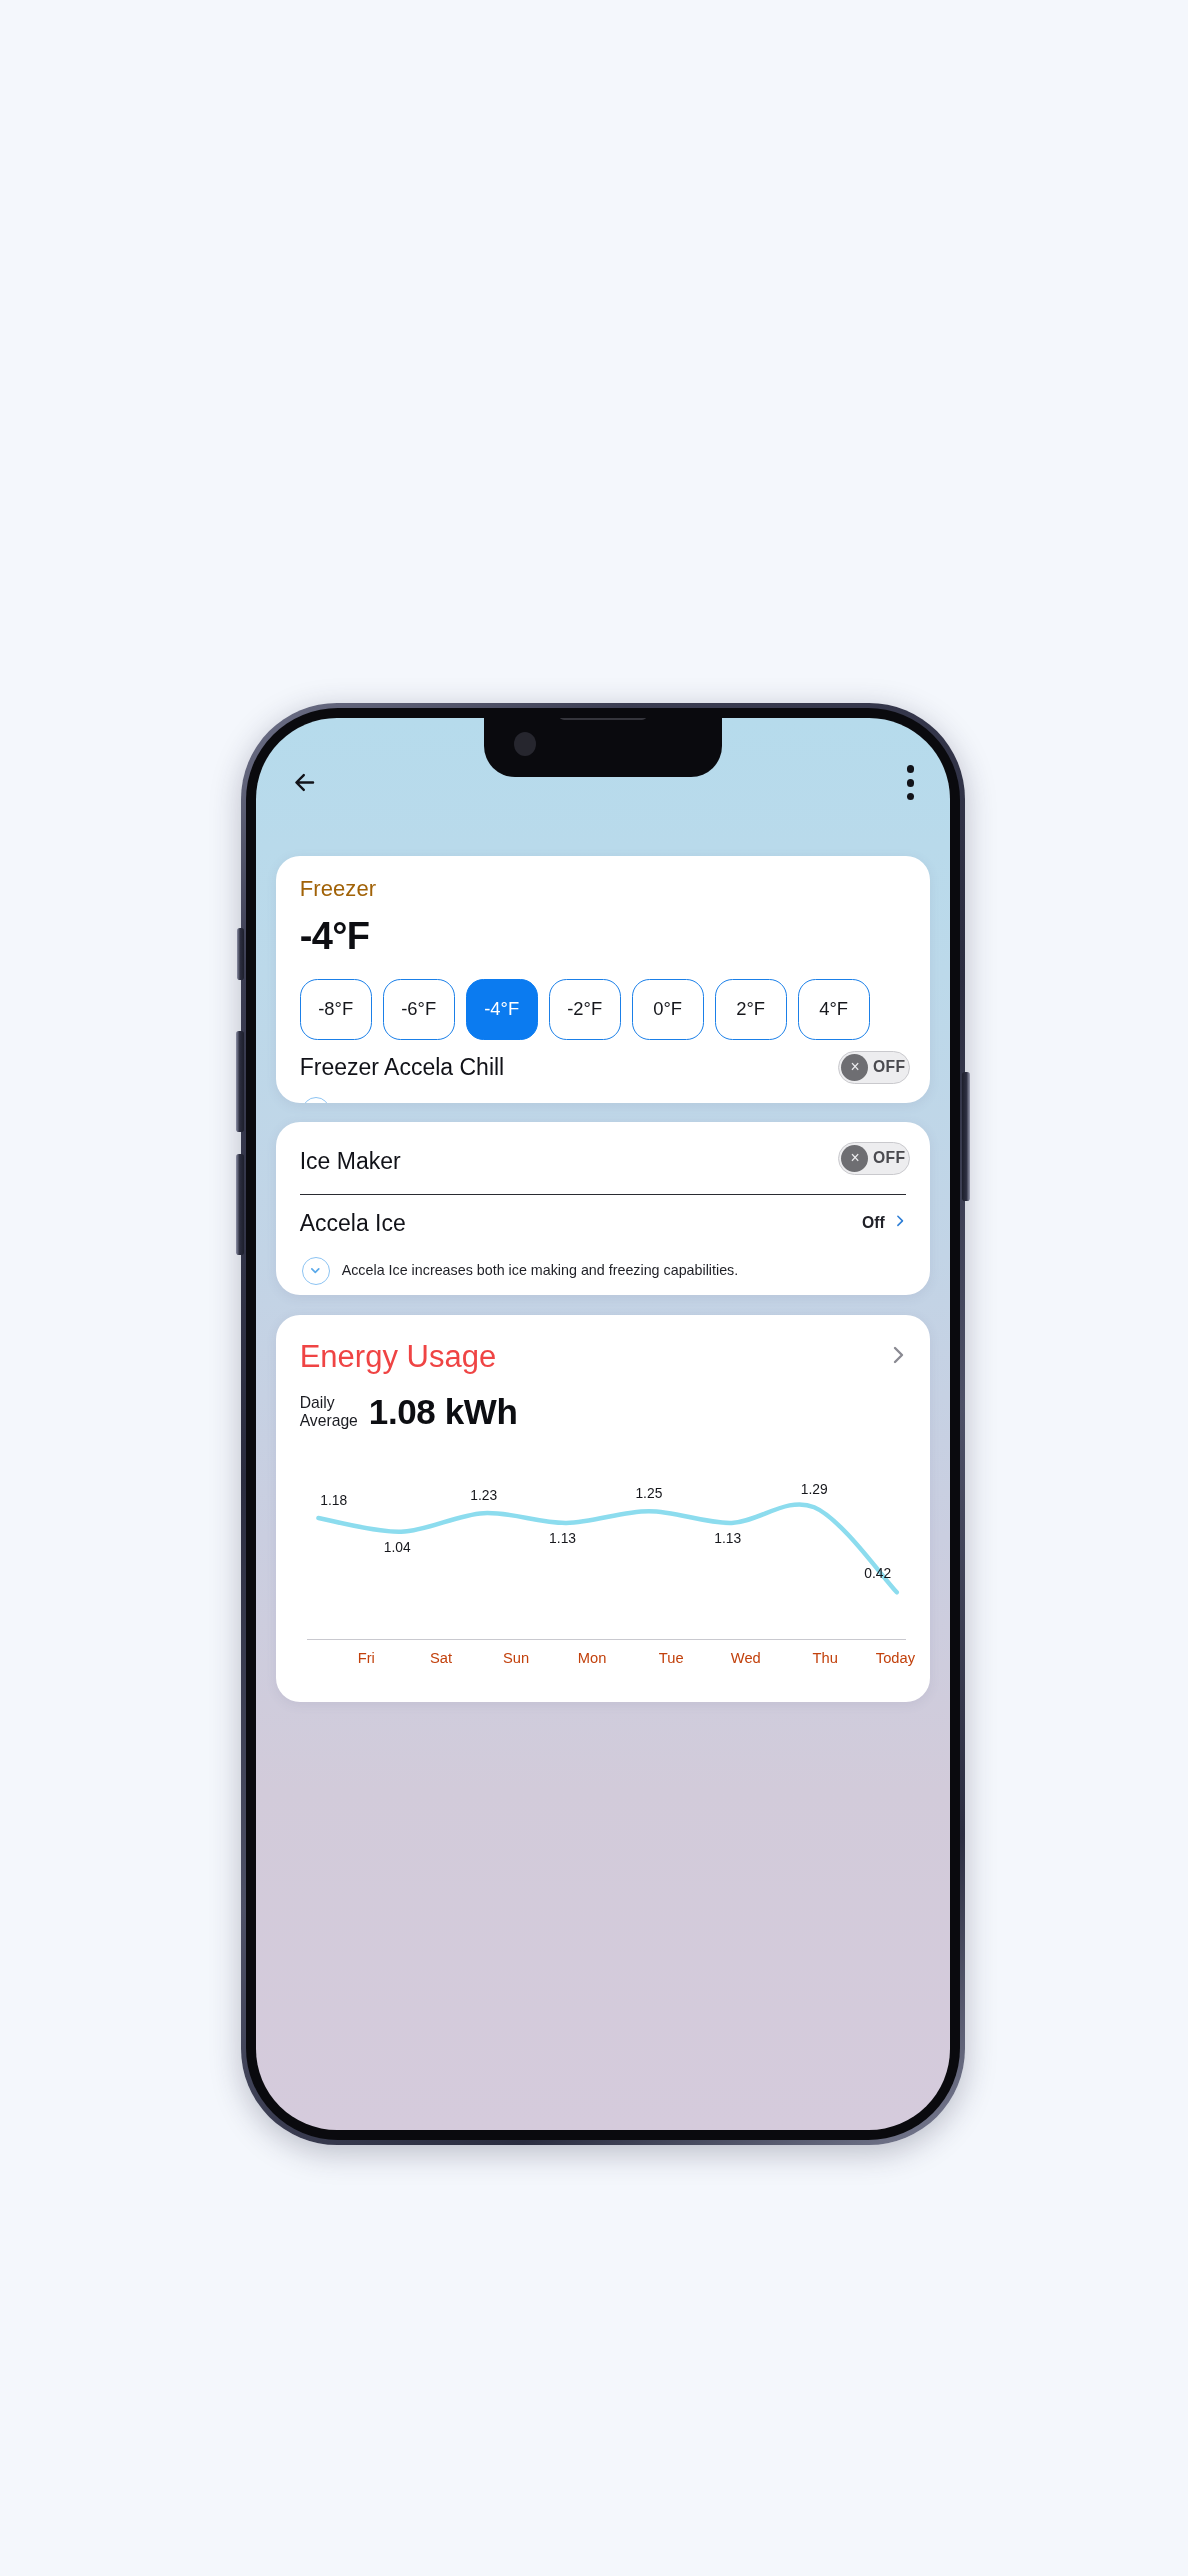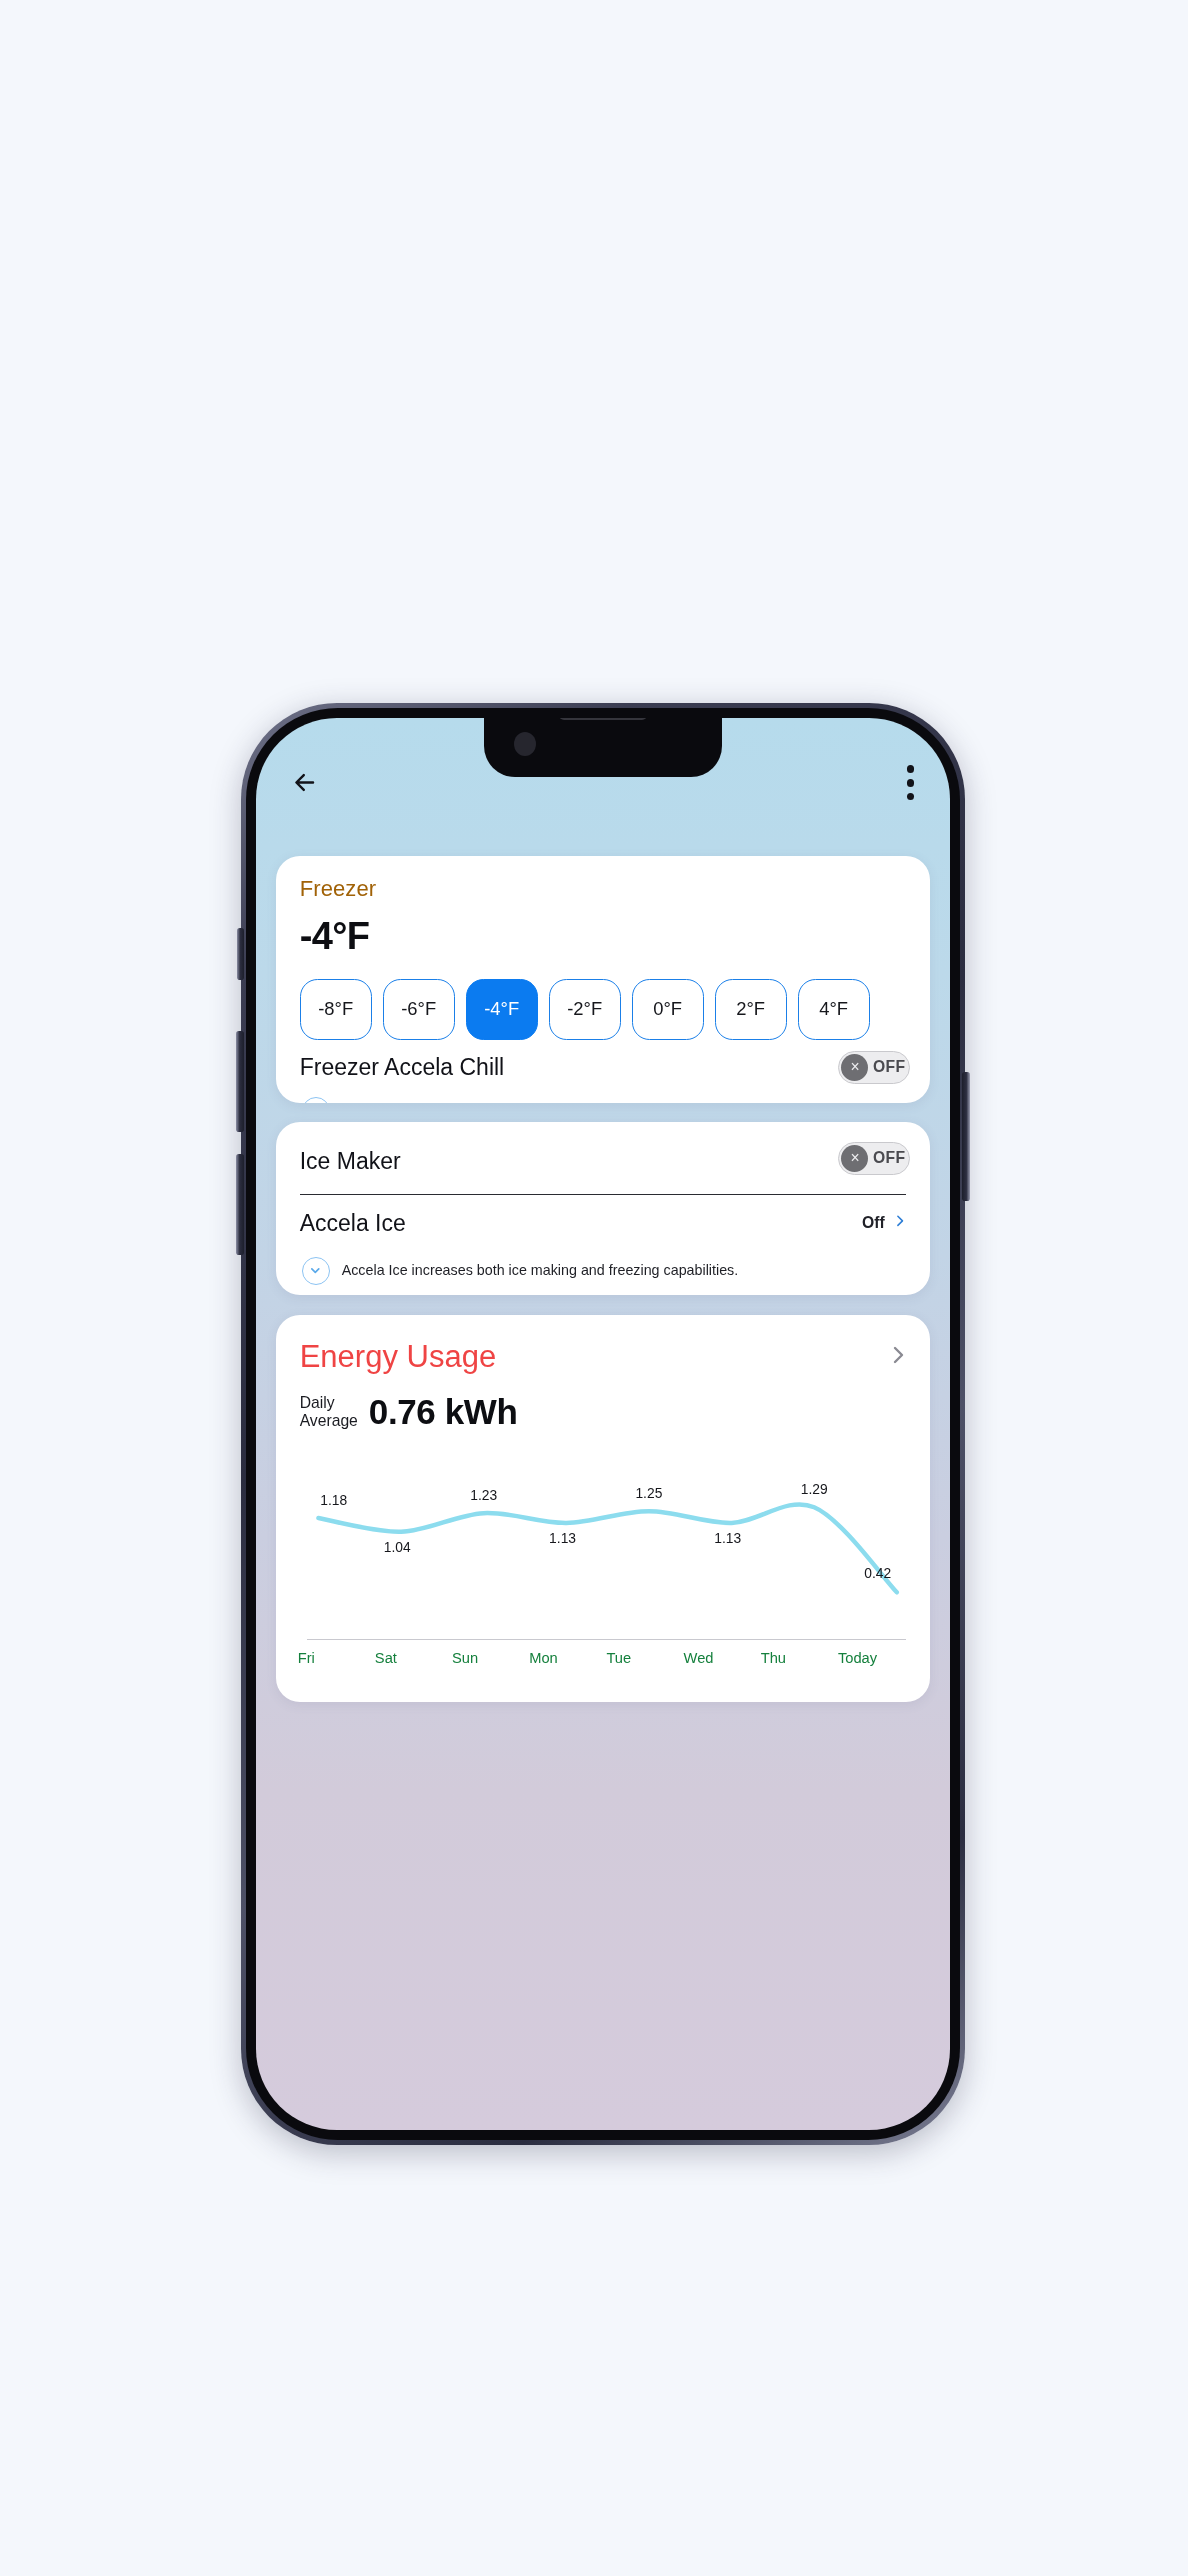--- a/index.html
+++ b/index.html
@@ -172,21 +172,21 @@
   .en-avg { position: absolute; left: 24px; top: 77px; display: flex; align-items: center; gap: 11px; }
   .en-avg .two { font-size: 15.7px; color: #1a1b21; line-height: 1.12; }
   .en-avg .big { font-size: 35px; font-weight: 700; color: #0d0e12; letter-spacing: -0.4px; }
 
   .chartbox { position: absolute; left: 11px; right: 9.2px; top: 138px; height: 184px; }
   .chartbox svg { width: 100%; height: 100%; display: block; overflow: visible; }
   .dlabel { font-size: 15px; fill: #16171c; font-family: "Liberation Sans", sans-serif; }
 
   .axis-rule { position: absolute; left: 31px; right: 24px; top: 324px; height: 1.3px; background: #c9c9cf; }
   .xlabels { position: absolute; left: 22px; right: 14.7px; top: 335px; display: flex; }
-  .xlabels span { flex: 1 1 0; text-align: left; font-size: 14.7px; color: #15803d; }
+  .xlabels span { flex: 1 1 0; text-align: right; font-size: 14.7px; color: #c2410c; }
 
   .chev { display: inline-block; }
 </style>
 </head>
 <body>
 
 <div id="root">
 
 
   <div class="phone">
@@ -292,21 +292,21 @@
                 <path d="M9 5 L16 12 L9 19" fill="none" stroke="#8a8a92" stroke-width="2.4" stroke-linecap="round" stroke-linejoin="round"></path>
               </svg>
             </span>
           </div>
 
           <div class="en-avg">
             <div class="two">
               <div>Daily</div>
               <div>Average</div>
             </div>
-            <div class="big">0.76 kWh</div>
+            <div class="big">1.08 kWh</div>
           </div>
 
           <div class="chartbox">
             <svg id="chart-svg" viewBox="0 0 686 200" preserveAspectRatio="none" aria-hidden="true">
                 <path d="M 34.00 70.68 C 48.90 73.15, 93.62 86.43, 123.43 85.54 C 153.24 84.66, 183.05 66.96, 212.86 65.37 C 242.67 63.77, 272.48 76.34, 302.29 75.99 C 332.10 75.63, 361.90 63.24, 391.71 63.24 C 421.52 63.24, 451.33 76.69, 481.14 75.99 C 510.95 75.28, 540.76 46.43, 570.57 58.99 C 600.38 71.56, 645.10 135.99, 660.00 151.39" fill="none" stroke="#8cdcee" stroke-width="4.5" stroke-linecap="round" stroke-linejoin="round" vector-effect="non-scaling-stroke"></path>
                 <text x="36.0" y="56.7" text-anchor="start" class="dlabel">1.18</text>
                 <text x="119.4" y="107.5" text-anchor="middle" class="dlabel">1.04</text>
                 <text x="212.9" y="51.4" text-anchor="middle" class="dlabel">1.23</text>
                 <text x="298.3" y="98.0" text-anchor="middle" class="dlabel">1.13</text>
                 <text x="391.7" y="49.2" text-anchor="middle" class="dlabel">1.25</text>

